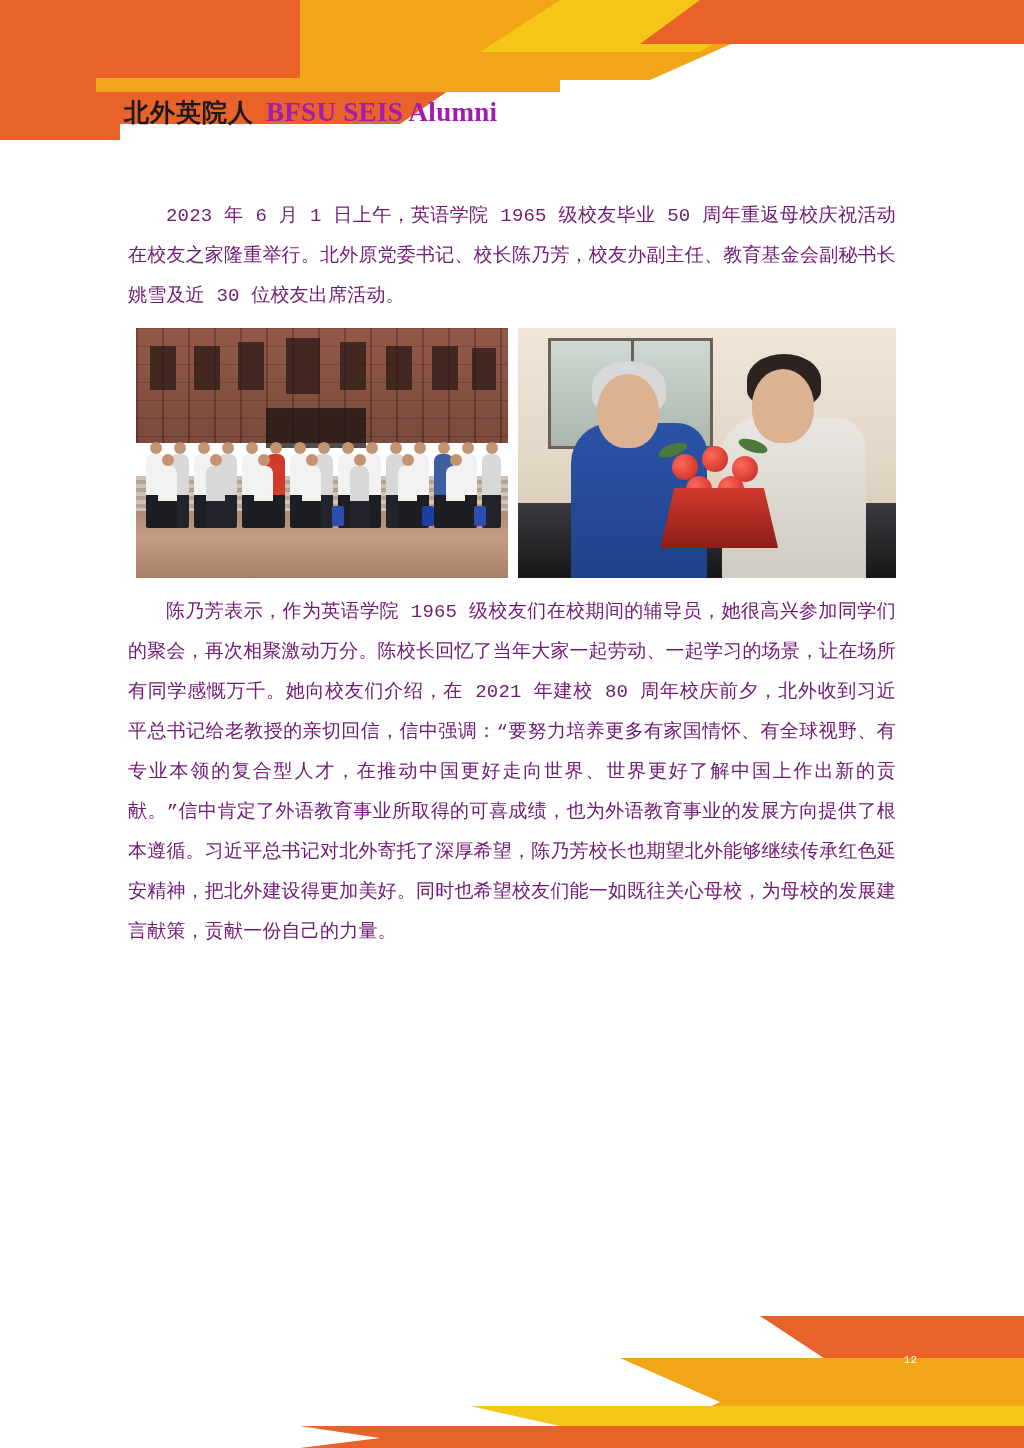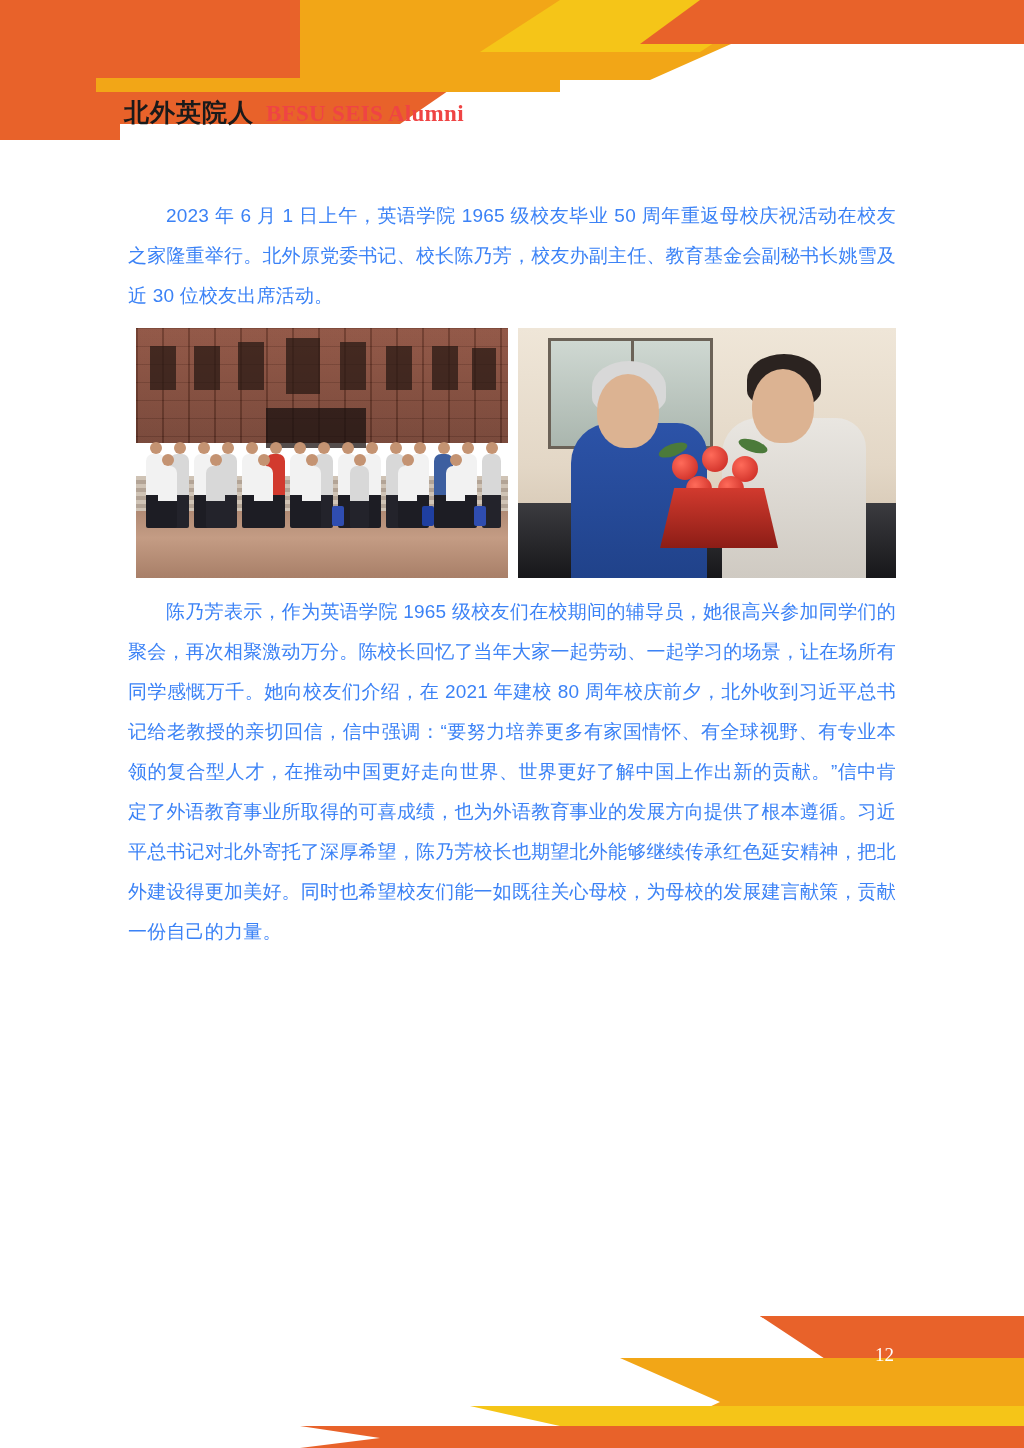--- a/index.html
+++ b/index.html
@@ -46,23 +46,23 @@
   .header .cn {
     font-family: "DejaVu Serif", serif;
     font-size: 25px;
     font-weight: bold;
     color: #1a1a1a;
     letter-spacing: 1px;
     margin-top: 28px;
   }
   .header .en {
     font-family: "Liberation Serif", serif;
-    font-size: 23px;
+    font-size: 27px;
     font-weight: bold;
-    color: #ef4444;
+    color: #a21caf;
     letter-spacing: 0.3px;
   }
 
   
   .article {
     position: absolute;
     top: 196px;
     left: 128px;
     width: 768px;
   }
@@ -70,24 +70,24 @@
     font-family: "DejaVu Serif", serif;
     font-size: 25.5px;
     font-weight: bold;
     color: #000;
     text-align: center;
     letter-spacing: 0.5px;
     line-height: 1.4;
     margin-bottom: 26px;
   }
   p.body-text {
-    font-family: Liberation Sans, sans-serif;
+    font-family: Liberation Mono, monospace;
     font-size: 19px;
     line-height: 40px;
-    color: #3b82f6;
+    color: #701a75;
     margin: 0 0 2px 0;
     text-align: justify;
     text-indent: 2em;
     letter-spacing: 0.2px;
   }
 
   
   .photo-row {
     display: flex;
     gap: 10px;
@@ -202,24 +202,24 @@
     clip-path: polygon(12% 0, 88% 0, 100% 100%, 0 100%);
   }
   .leaf {
     position: absolute; width: 30px; height: 12px; border-radius: 50%;
     background: #4b7a3a; transform: rotate(-20deg);
   }
 
   
   .page-num {
     position: absolute;
-    right: 130px;
+    right: 107px;
     bottom: 82px;
-    font-family: Liberation Serif, serif;
-    font-size: 19px;
+    font-family: Liberation Mono, monospace;
+    font-size: 11px;
     color: #ffffff;
     z-index: 8;
   }
 </style>
 </head>
 <body>
 
 <div class="top-deco">
   <svg width="1024" height="140" viewBox="0 0 1024 140" xmlns="http://www.w3.org/2000/svg">
     <polygon points="0,0 300,0 390,62 300,124 0,124" fill="#e8622a"></polygon>

